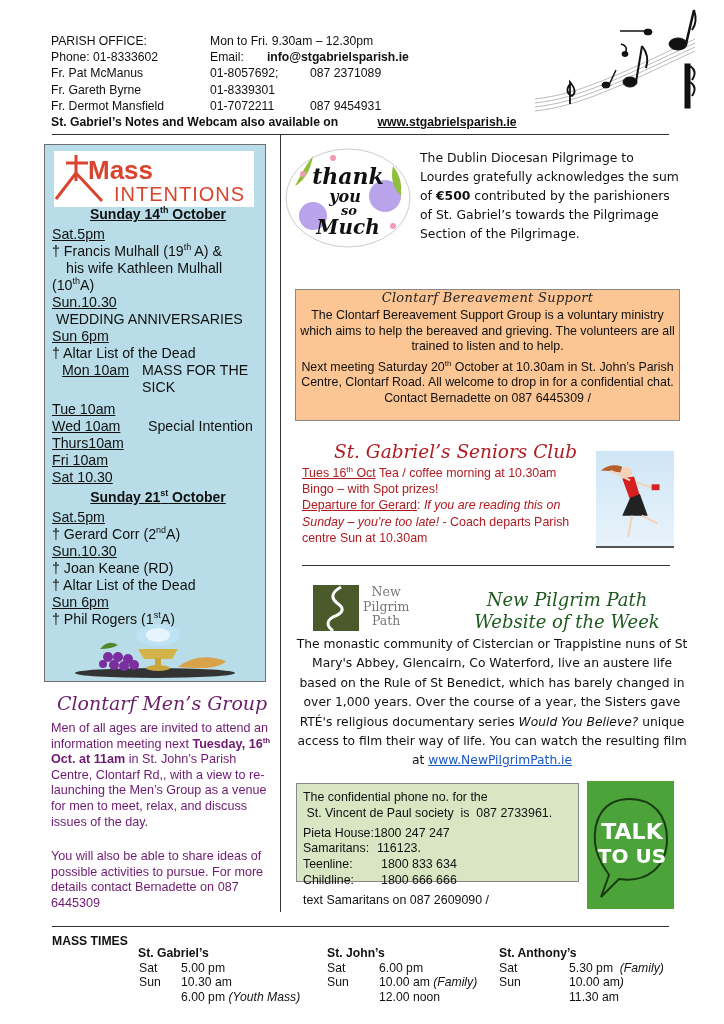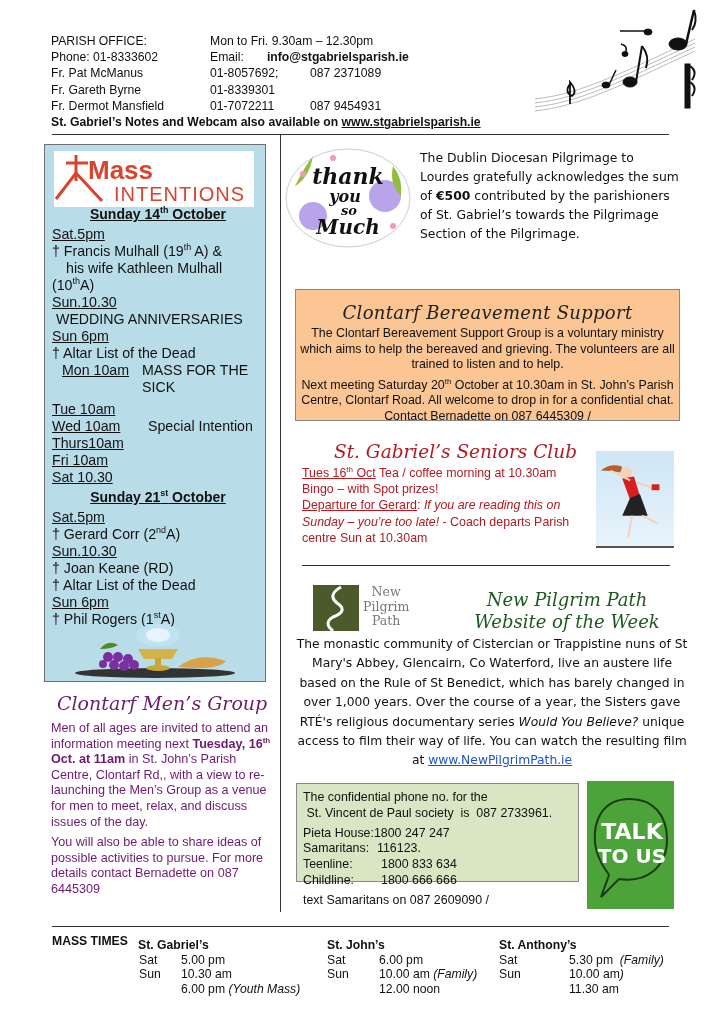--- a/index.html
+++ b/index.html
@@ -6,51 +6,51 @@
   html, body { width: 724px; height: 1024px; background: #ffffff; overflow: hidden; }
   body { position: relative; font-family: "Liberation Sans", sans-serif; color: #111; }
 
   
   .header { position: absolute; left: 51px; top: 33px; width: 470px; font-size: 12.2px; line-height: 16.2px; }
   .hrow { display: flex; }
   .hrow .c1 { width: 159px; }
   .hrow .c2 { width: 100px; }
   .hrow .c3 { }
   .header .notes { font-weight: bold; }
-  .header .notes a { color: #111; text-decoration: underline; }
+  .header .notes a { color: #111; text-decoration: underline; margin-left: 36px; }
   .music { position: absolute; left: 530px; top: 4px; width: 170px; height: 116px; }
 
   .hr-top { position: absolute; left: 52px; top: 134px; width: 617px; height: 1px; background: #333; }
   .vline { position: absolute; left: 280px; top: 134px; width: 1px; height: 778px; background: #333; }
   .hr-bottom { position: absolute; left: 52px; top: 926px; width: 617px; height: 1px; background: #333; }
 
   
   .mass-box { position: absolute; left: 44px; top: 144px; width: 222px; height: 538px; background: #b9dde8; border: 1.5px solid #707070; }
   .mass-logo { position: absolute; left: 9px; top: 6px; width: 200px; height: 56px; background: #fff; }
   .mass-content { position: absolute; left: 7px; top: 61px; width: 212px; font-size: 14.2px; line-height: 17px; color: #111; }
   .mass-content .sunday { text-align: center; font-weight: bold; text-decoration: underline; margin: 0 0 3px 0; font-size: 14px; }
   .mass-content .t { text-decoration: underline; }
   .mass-content .ind { padding-left: 14px; }
   .mass-content sup { font-size: 9px; line-height: 0; }
   .mass-content .gap { margin-top: 5px; }
   .mass-img { position: absolute; left: 25px; top: 478px; width: 170px; height: 56px; }
 
   
   .mens-title { position: absolute; left: 57px; top: 692px; font-family: "DejaVu Serif", serif; font-style: italic; font-size: 19px; color: #6b1e6b; }
   .mens-text { position: absolute; left: 51px; top: 721px; width: 220px; font-size: 12.6px; line-height: 15.6px; color: #6e1a72; }
-  .mens-text p + p { margin-top: 5px; }
+  .mens-text p + p { margin-top: 19px; }
 
   
   .thanks-img { position: absolute; left: 283px; top: 146px; width: 130px; height: 104px; }
   .thanks-text { position: absolute; left: 420px; top: 148px; width: 265px; font-family: "DejaVu Sans", sans-serif; font-size: 12.4px; line-height: 19px; color: #111; }
   .thanks-text b { font-weight: bold; }
 
   
   .bereave { position: absolute; left: 295px; top: 289px; width: 385px; height: 132px; background: #fbc594; border: 1.2px solid #888; text-align: center; }
-  .bereave .title { font-family: "DejaVu Serif", serif; font-style: italic; font-size: 18px; margin-top: 12px; color: #222; letter-spacing: 0.3px; }
+  .bereave .title { font-family: "DejaVu Serif", serif; font-style: italic; font-size: 13px; margin-top: 0; color: #222; letter-spacing: 0.3px; }
   .bereave .body { font-size: 12.4px; line-height: 15.6px; margin-top: 3px; color: #111; }
   .bereave .body p + p { margin-top: 5px; }
   .bereave sup { font-size: 8px; line-height: 0; }
 
   
   .seniors-title { position: absolute; left: 334px; top: 441px; font-family: "DejaVu Serif", serif; font-style: italic; font-size: 18.5px; color: #b01b22; }
   .seniors-text { position: absolute; left: 302px; top: 465px; width: 290px; font-size: 12.4px; line-height: 16.2px; color: #b01b22; }
   .seniors-text u { text-decoration: underline; }
   .seniors-text sup { font-size: 8px; line-height: 0; }
   .seniors-img { position: absolute; left: 596px; top: 451px; width: 78px; height: 97px; background: linear-gradient(#cfe6f6, #e8f3fb); border-bottom: 2px solid #555; }
@@ -69,21 +69,21 @@
   
   .help { position: absolute; left: 296px; top: 783px; width: 283px; height: 99px; background: #d9e6c4; border: 1.2px solid #888; padding: 6px 6px; font-size: 12.4px; line-height: 15.8px; color: #111; }
   .help .row { display: flex; }
   .help .lbl { width: 78px; }
   .help .gap { margin-top: 4px; }
   .talk { position: absolute; left: 587px; top: 781px; width: 87px; height: 128px; background: #4ba33a; }
 
   
   .times { position: absolute; left: 52px; top: 934px; width: 630px; font-size: 12.2px; line-height: 14.6px; color: #111; }
   .times .lbl { position: absolute; left: 0; top: 0; font-weight: bold; }
-  .church { position: absolute; top: 4px; }
+  .church { position: absolute; top: 12px; }
   .church .name { font-weight: bold; }
   .church .row { display: flex; }
   .church .day { width: 42px; }
   .church i { font-style: italic; }
 </style>
 </head>
 <body>
 
 <div class="header">
   <div class="hrow">

